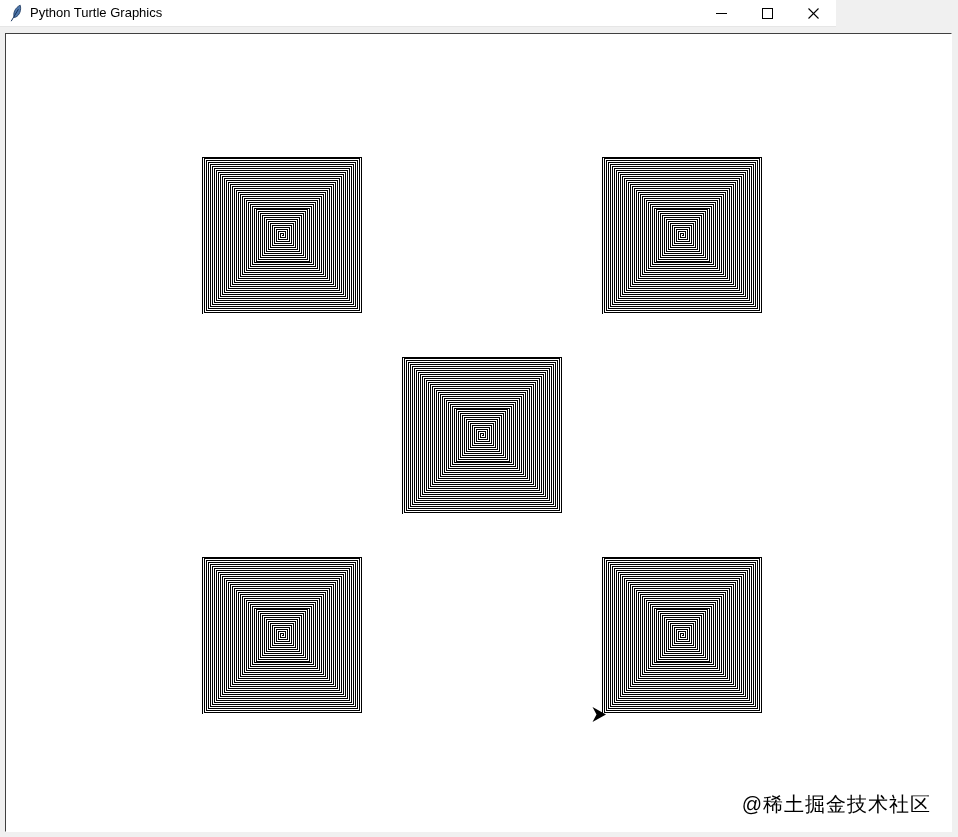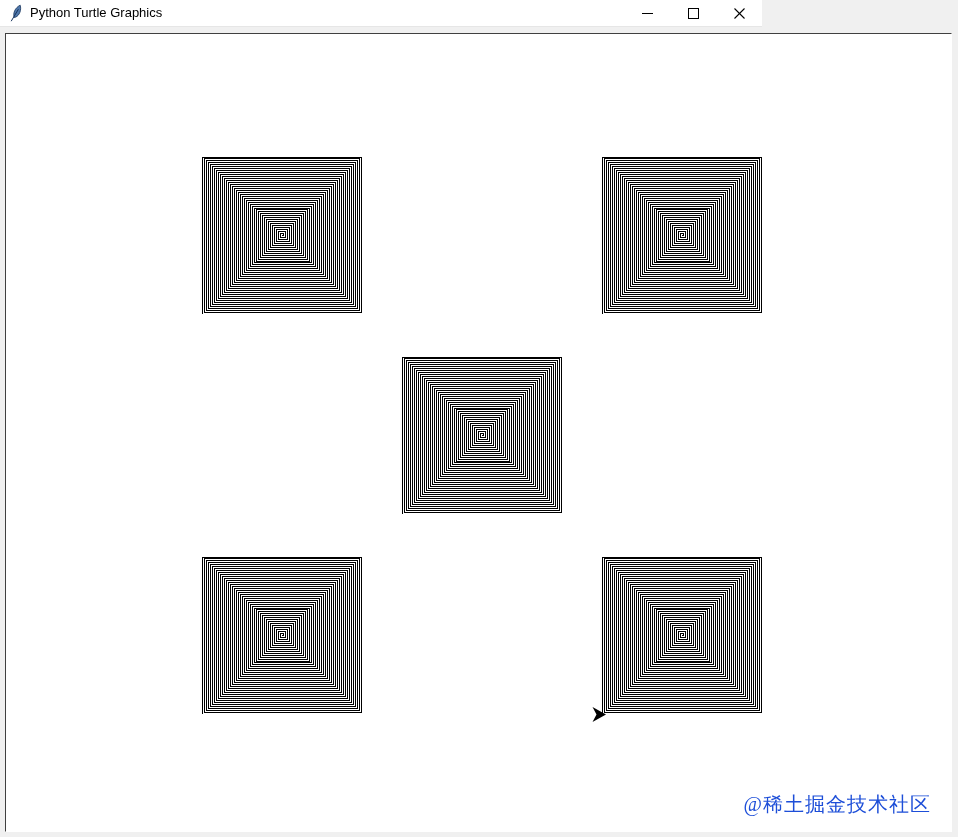--- a/index.html
+++ b/index.html
@@ -5,21 +5,21 @@
   html, body {
     margin: 0; padding: 0;
     width: 958px; height: 837px;
     overflow: hidden;
     background: #f0f0f0;
     font-family: "Liberation Sans", "DejaVu Sans", sans-serif;
     position: relative;
   }
   .titlebar {
     position: absolute; left: 0; top: 0;
-    width: 762px; height: 27px;
+    width: 836px; height: 27px;
     background: #ffffff;
     border-bottom: 1px solid #e6e6e6;
     box-sizing: border-box;
     display: flex; align-items: center;
     user-select: none;
   }
   .app-icon {
     position: absolute; left: 8px; top: 4px;
     width: 16px; height: 18px;
   }
@@ -101,13 +101,13 @@
 
 <svg class="drawing-layer" id="drawing" width="958" height="837" viewBox="0 0 958 837" shape-rendering="crispEdges">
     <polyline points="282.00,235.50 283.00,235.50 283.00,233.54 280.00,233.54 280.00,237.46 285.00,237.46 285.00,231.57 278.00,231.57 278.00,239.43 287.00,239.43 287.00,229.61 276.00,229.61 276.00,241.39 289.00,241.39 289.00,227.65 274.00,227.65 274.00,243.35 291.00,243.35 291.00,225.69 272.00,225.69 272.00,245.31 293.00,245.31 293.00,223.72 270.00,223.72 270.00,247.27 295.00,247.27 295.00,221.76 268.00,221.76 268.00,249.24 297.00,249.24 297.00,219.80 266.00,219.80 266.00,251.20 299.00,251.20 299.00,217.84 264.00,217.84 264.00,253.16 301.00,253.16 301.00,215.88 262.00,215.88 262.00,255.13 303.00,255.13 303.00,213.91 260.00,213.91 260.00,257.09 305.00,257.09 305.00,211.95 258.00,211.95 258.00,259.05 307.00,259.05 307.00,209.99 256.00,209.99 256.00,261.01 309.00,261.01 309.00,208.03 254.00,208.03 254.00,262.98 311.00,262.98 311.00,206.06 252.00,206.06 252.00,264.94 313.00,264.94 313.00,204.10 250.00,204.10 250.00,266.90 315.00,266.90 315.00,202.14 248.00,202.14 248.00,268.86 317.00,268.86 317.00,200.18 246.00,200.18 246.00,270.82 319.00,270.82 319.00,198.21 244.00,198.21 244.00,272.79 321.00,272.79 321.00,196.25 242.00,196.25 242.00,274.75 323.00,274.75 323.00,194.29 240.00,194.29 240.00,276.71 325.00,276.71 325.00,192.32 238.00,192.32 238.00,278.68 327.00,278.68 327.00,190.36 236.00,190.36 236.00,280.64 329.00,280.64 329.00,188.40 234.00,188.40 234.00,282.60 331.00,282.60 331.00,186.44 232.00,186.44 232.00,284.56 333.00,284.56 333.00,184.47 230.00,184.47 230.00,286.52 335.00,286.52 335.00,182.51 228.00,182.51 228.00,288.49 337.00,288.49 337.00,180.55 226.00,180.55 226.00,290.45 339.00,290.45 339.00,178.59 224.00,178.59 224.00,292.41 341.00,292.41 341.00,176.63 222.00,176.63 222.00,294.38 343.00,294.38 343.00,174.66 220.00,174.66 220.00,296.34 345.00,296.34 345.00,172.70 218.00,172.70 218.00,298.30 347.00,298.30 347.00,170.74 216.00,170.74 216.00,300.26 349.00,300.26 349.00,168.78 214.00,168.78 214.00,302.23 351.00,302.23 351.00,166.81 212.00,166.81 212.00,304.19 353.00,304.19 353.00,164.85 210.00,164.85 210.00,306.15 355.00,306.15 355.00,162.89 208.00,162.89 208.00,308.11 357.00,308.11 357.00,160.93 206.00,160.93 206.00,310.07 359.00,310.07 359.00,158.96 204.00,158.96 204.00,312.04 361.00,312.04 361.00,157.00 202.00,157.00 202.00,314.00" fill="none" stroke="#000000" stroke-width="1"></polyline>
     <polyline points="682.00,235.50 683.00,235.50 683.00,233.54 680.00,233.54 680.00,237.46 685.00,237.46 685.00,231.57 678.00,231.57 678.00,239.43 687.00,239.43 687.00,229.61 676.00,229.61 676.00,241.39 689.00,241.39 689.00,227.65 674.00,227.65 674.00,243.35 691.00,243.35 691.00,225.69 672.00,225.69 672.00,245.31 693.00,245.31 693.00,223.72 670.00,223.72 670.00,247.27 695.00,247.27 695.00,221.76 668.00,221.76 668.00,249.24 697.00,249.24 697.00,219.80 666.00,219.80 666.00,251.20 699.00,251.20 699.00,217.84 664.00,217.84 664.00,253.16 701.00,253.16 701.00,215.88 662.00,215.88 662.00,255.13 703.00,255.13 703.00,213.91 660.00,213.91 660.00,257.09 705.00,257.09 705.00,211.95 658.00,211.95 658.00,259.05 707.00,259.05 707.00,209.99 656.00,209.99 656.00,261.01 709.00,261.01 709.00,208.03 654.00,208.03 654.00,262.98 711.00,262.98 711.00,206.06 652.00,206.06 652.00,264.94 713.00,264.94 713.00,204.10 650.00,204.10 650.00,266.90 715.00,266.90 715.00,202.14 648.00,202.14 648.00,268.86 717.00,268.86 717.00,200.18 646.00,200.18 646.00,270.82 719.00,270.82 719.00,198.21 644.00,198.21 644.00,272.79 721.00,272.79 721.00,196.25 642.00,196.25 642.00,274.75 723.00,274.75 723.00,194.29 640.00,194.29 640.00,276.71 725.00,276.71 725.00,192.32 638.00,192.32 638.00,278.68 727.00,278.68 727.00,190.36 636.00,190.36 636.00,280.64 729.00,280.64 729.00,188.40 634.00,188.40 634.00,282.60 731.00,282.60 731.00,186.44 632.00,186.44 632.00,284.56 733.00,284.56 733.00,184.47 630.00,184.47 630.00,286.52 735.00,286.52 735.00,182.51 628.00,182.51 628.00,288.49 737.00,288.49 737.00,180.55 626.00,180.55 626.00,290.45 739.00,290.45 739.00,178.59 624.00,178.59 624.00,292.41 741.00,292.41 741.00,176.63 622.00,176.63 622.00,294.38 743.00,294.38 743.00,174.66 620.00,174.66 620.00,296.34 745.00,296.34 745.00,172.70 618.00,172.70 618.00,298.30 747.00,298.30 747.00,170.74 616.00,170.74 616.00,300.26 749.00,300.26 749.00,168.78 614.00,168.78 614.00,302.23 751.00,302.23 751.00,166.81 612.00,166.81 612.00,304.19 753.00,304.19 753.00,164.85 610.00,164.85 610.00,306.15 755.00,306.15 755.00,162.89 608.00,162.89 608.00,308.11 757.00,308.11 757.00,160.93 606.00,160.93 606.00,310.07 759.00,310.07 759.00,158.96 604.00,158.96 604.00,312.04 761.00,312.04 761.00,157.00 602.00,157.00 602.00,314.00" fill="none" stroke="#000000" stroke-width="1"></polyline>
     <polyline points="482.00,435.50 483.00,435.50 483.00,433.54 480.00,433.54 480.00,437.46 485.00,437.46 485.00,431.57 478.00,431.57 478.00,439.43 487.00,439.43 487.00,429.61 476.00,429.61 476.00,441.39 489.00,441.39 489.00,427.65 474.00,427.65 474.00,443.35 491.00,443.35 491.00,425.69 472.00,425.69 472.00,445.31 493.00,445.31 493.00,423.73 470.00,423.73 470.00,447.27 495.00,447.27 495.00,421.76 468.00,421.76 468.00,449.24 497.00,449.24 497.00,419.80 466.00,419.80 466.00,451.20 499.00,451.20 499.00,417.84 464.00,417.84 464.00,453.16 501.00,453.16 501.00,415.88 462.00,415.88 462.00,455.13 503.00,455.13 503.00,413.91 460.00,413.91 460.00,457.09 505.00,457.09 505.00,411.95 458.00,411.95 458.00,459.05 507.00,459.05 507.00,409.99 456.00,409.99 456.00,461.01 509.00,461.01 509.00,408.02 454.00,408.02 454.00,462.98 511.00,462.98 511.00,406.06 452.00,406.06 452.00,464.94 513.00,464.94 513.00,404.10 450.00,404.10 450.00,466.90 515.00,466.90 515.00,402.14 448.00,402.14 448.00,468.86 517.00,468.86 517.00,400.18 446.00,400.18 446.00,470.82 519.00,470.82 519.00,398.21 444.00,398.21 444.00,472.79 521.00,472.79 521.00,396.25 442.00,396.25 442.00,474.75 523.00,474.75 523.00,394.29 440.00,394.29 440.00,476.71 525.00,476.71 525.00,392.32 438.00,392.32 438.00,478.68 527.00,478.68 527.00,390.36 436.00,390.36 436.00,480.64 529.00,480.64 529.00,388.40 434.00,388.40 434.00,482.60 531.00,482.60 531.00,386.44 432.00,386.44 432.00,484.56 533.00,484.56 533.00,384.48 430.00,384.48 430.00,486.52 535.00,486.52 535.00,382.51 428.00,382.51 428.00,488.49 537.00,488.49 537.00,380.55 426.00,380.55 426.00,490.45 539.00,490.45 539.00,378.59 424.00,378.59 424.00,492.41 541.00,492.41 541.00,376.63 422.00,376.63 422.00,494.38 543.00,494.38 543.00,374.66 420.00,374.66 420.00,496.34 545.00,496.34 545.00,372.70 418.00,372.70 418.00,498.30 547.00,498.30 547.00,370.74 416.00,370.74 416.00,500.26 549.00,500.26 549.00,368.77 414.00,368.77 414.00,502.23 551.00,502.23 551.00,366.81 412.00,366.81 412.00,504.19 553.00,504.19 553.00,364.85 410.00,364.85 410.00,506.15 555.00,506.15 555.00,362.89 408.00,362.89 408.00,508.11 557.00,508.11 557.00,360.93 406.00,360.93 406.00,510.07 559.00,510.07 559.00,358.96 404.00,358.96 404.00,512.04 561.00,512.04 561.00,357.00 402.00,357.00 402.00,514.00" fill="none" stroke="#000000" stroke-width="1"></polyline>
     <polyline points="282.00,635.50 283.00,635.50 283.00,633.54 280.00,633.54 280.00,637.46 285.00,637.46 285.00,631.58 278.00,631.58 278.00,639.42 287.00,639.42 287.00,629.61 276.00,629.61 276.00,641.39 289.00,641.39 289.00,627.65 274.00,627.65 274.00,643.35 291.00,643.35 291.00,625.69 272.00,625.69 272.00,645.31 293.00,645.31 293.00,623.73 270.00,623.73 270.00,647.27 295.00,647.27 295.00,621.76 268.00,621.76 268.00,649.24 297.00,649.24 297.00,619.80 266.00,619.80 266.00,651.20 299.00,651.20 299.00,617.84 264.00,617.84 264.00,653.16 301.00,653.16 301.00,615.88 262.00,615.88 262.00,655.13 303.00,655.13 303.00,613.91 260.00,613.91 260.00,657.09 305.00,657.09 305.00,611.95 258.00,611.95 258.00,659.05 307.00,659.05 307.00,609.99 256.00,609.99 256.00,661.01 309.00,661.01 309.00,608.02 254.00,608.02 254.00,662.98 311.00,662.98 311.00,606.06 252.00,606.06 252.00,664.94 313.00,664.94 313.00,604.10 250.00,604.10 250.00,666.90 315.00,666.90 315.00,602.14 248.00,602.14 248.00,668.86 317.00,668.86 317.00,600.17 246.00,600.17 246.00,670.83 319.00,670.83 319.00,598.21 244.00,598.21 244.00,672.79 321.00,672.79 321.00,596.25 242.00,596.25 242.00,674.75 323.00,674.75 323.00,594.29 240.00,594.29 240.00,676.71 325.00,676.71 325.00,592.33 238.00,592.33 238.00,678.67 327.00,678.67 327.00,590.36 236.00,590.36 236.00,680.64 329.00,680.64 329.00,588.40 234.00,588.40 234.00,682.60 331.00,682.60 331.00,586.44 232.00,586.44 232.00,684.56 333.00,684.56 333.00,584.48 230.00,584.48 230.00,686.52 335.00,686.52 335.00,582.51 228.00,582.51 228.00,688.49 337.00,688.49 337.00,580.55 226.00,580.55 226.00,690.45 339.00,690.45 339.00,578.59 224.00,578.59 224.00,692.41 341.00,692.41 341.00,576.63 222.00,576.63 222.00,694.38 343.00,694.38 343.00,574.66 220.00,574.66 220.00,696.34 345.00,696.34 345.00,572.70 218.00,572.70 218.00,698.30 347.00,698.30 347.00,570.74 216.00,570.74 216.00,700.26 349.00,700.26 349.00,568.77 214.00,568.77 214.00,702.23 351.00,702.23 351.00,566.81 212.00,566.81 212.00,704.19 353.00,704.19 353.00,564.85 210.00,564.85 210.00,706.15 355.00,706.15 355.00,562.89 208.00,562.89 208.00,708.11 357.00,708.11 357.00,560.92 206.00,560.92 206.00,710.08 359.00,710.08 359.00,558.96 204.00,558.96 204.00,712.04 361.00,712.04 361.00,557.00 202.00,557.00 202.00,714.00" fill="none" stroke="#000000" stroke-width="1"></polyline>
     <polyline points="682.00,635.50 683.00,635.50 683.00,633.54 680.00,633.54 680.00,637.46 685.00,637.46 685.00,631.58 678.00,631.58 678.00,639.42 687.00,639.42 687.00,629.61 676.00,629.61 676.00,641.39 689.00,641.39 689.00,627.65 674.00,627.65 674.00,643.35 691.00,643.35 691.00,625.69 672.00,625.69 672.00,645.31 693.00,645.31 693.00,623.73 670.00,623.73 670.00,647.27 695.00,647.27 695.00,621.76 668.00,621.76 668.00,649.24 697.00,649.24 697.00,619.80 666.00,619.80 666.00,651.20 699.00,651.20 699.00,617.84 664.00,617.84 664.00,653.16 701.00,653.16 701.00,615.88 662.00,615.88 662.00,655.13 703.00,655.13 703.00,613.91 660.00,613.91 660.00,657.09 705.00,657.09 705.00,611.95 658.00,611.95 658.00,659.05 707.00,659.05 707.00,609.99 656.00,609.99 656.00,661.01 709.00,661.01 709.00,608.02 654.00,608.02 654.00,662.98 711.00,662.98 711.00,606.06 652.00,606.06 652.00,664.94 713.00,664.94 713.00,604.10 650.00,604.10 650.00,666.90 715.00,666.90 715.00,602.14 648.00,602.14 648.00,668.86 717.00,668.86 717.00,600.17 646.00,600.17 646.00,670.83 719.00,670.83 719.00,598.21 644.00,598.21 644.00,672.79 721.00,672.79 721.00,596.25 642.00,596.25 642.00,674.75 723.00,674.75 723.00,594.29 640.00,594.29 640.00,676.71 725.00,676.71 725.00,592.33 638.00,592.33 638.00,678.67 727.00,678.67 727.00,590.36 636.00,590.36 636.00,680.64 729.00,680.64 729.00,588.40 634.00,588.40 634.00,682.60 731.00,682.60 731.00,586.44 632.00,586.44 632.00,684.56 733.00,684.56 733.00,584.48 630.00,584.48 630.00,686.52 735.00,686.52 735.00,582.51 628.00,582.51 628.00,688.49 737.00,688.49 737.00,580.55 626.00,580.55 626.00,690.45 739.00,690.45 739.00,578.59 624.00,578.59 624.00,692.41 741.00,692.41 741.00,576.63 622.00,576.63 622.00,694.38 743.00,694.38 743.00,574.66 620.00,574.66 620.00,696.34 745.00,696.34 745.00,572.70 618.00,572.70 618.00,698.30 747.00,698.30 747.00,570.74 616.00,570.74 616.00,700.26 749.00,700.26 749.00,568.77 614.00,568.77 614.00,702.23 751.00,702.23 751.00,566.81 612.00,566.81 612.00,704.19 753.00,704.19 753.00,564.85 610.00,564.85 610.00,706.15 755.00,706.15 755.00,562.89 608.00,562.89 608.00,708.11 757.00,708.11 757.00,560.92 606.00,560.92 606.00,710.08 759.00,710.08 759.00,558.96 604.00,558.96 604.00,712.04 761.00,712.04 761.00,557.00 602.00,557.00 602.00,714.00" fill="none" stroke="#000000" stroke-width="1"></polyline>
     <polygon points="606,714.5 592.5,707 596.5,714.5 592.5,722" fill="#000000" shape-rendering="auto"></polygon>
   </svg>
 
-<div class="watermark" style="color: #1d4ed8; font-family: Liberation Serif, serif;">@稀土掘金技术社区</div>
+<div class="watermark" style="color: #000000;">@稀土掘金技术社区</div>
 
 </body></html>

